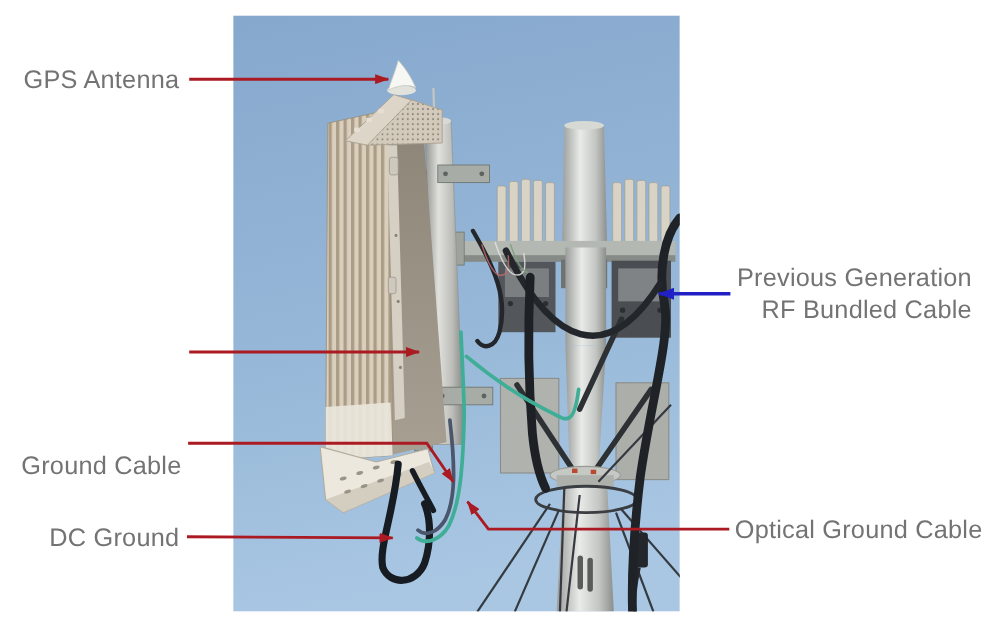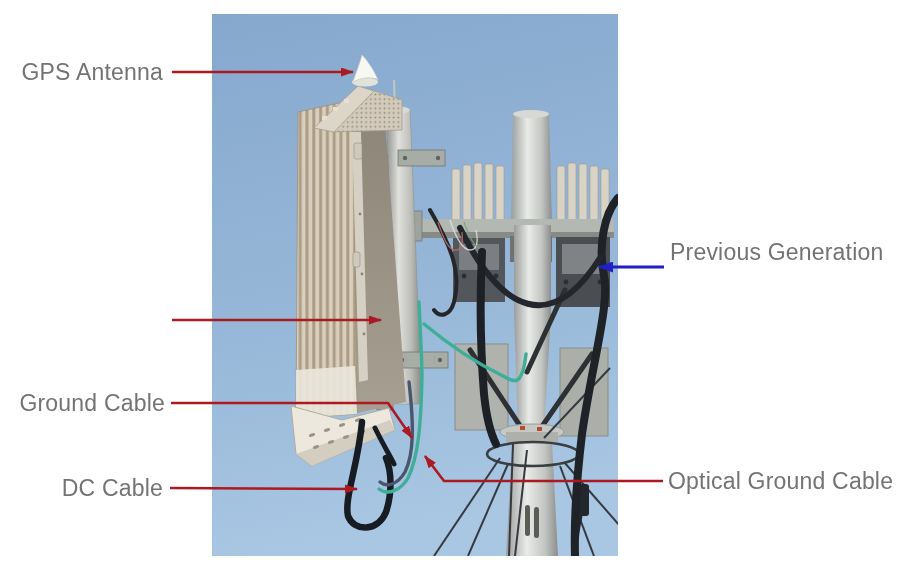--- a/index.html
+++ b/index.html
@@ -245,23 +245,24 @@
       <polyline points="171,403 388,403 412,438" marker-end="url(#arrRed)"></polyline>
       <polyline points="170,488 357,489" marker-end="url(#arrRed)"></polyline>
       <polyline points="663,481 444,481 425,456" marker-end="url(#arrRed)"></polyline>
     </g>
     <polyline points="664,267 599,267" fill="none" stroke="#2020c4" stroke-width="3.2" marker-end="url(#arrBlue)"></polyline>
   </svg>
 
   <div class="lbl left-col" style="right:737px;top:59px;">GPS Antenna</div>
 
 
-  <div class="lbl left-col" style="right:735px;top:390px;">Ground Cable</div>
-
-  <div class="lbl left-col" style="right:737px;top:475px;">DC Cable</div>
+  <div class="lbl left-col" style="right:735px;top:410px;">Ground Cable</div>
+
+  <div class="lbl left-col" style="right:737px;top:475px;">DC Ground</div>
 
   <div class="lbl right-col two-line" style="left:670px;top:238px;">
     <div>Previous Generation</div>
+    <div>RF Bundled Cable</div>
   </div>
 
   <div class="lbl right-col" style="left:668px;top:468px;">Optical Ground Cable</div>
 
 </div>
 
 </body></html>

